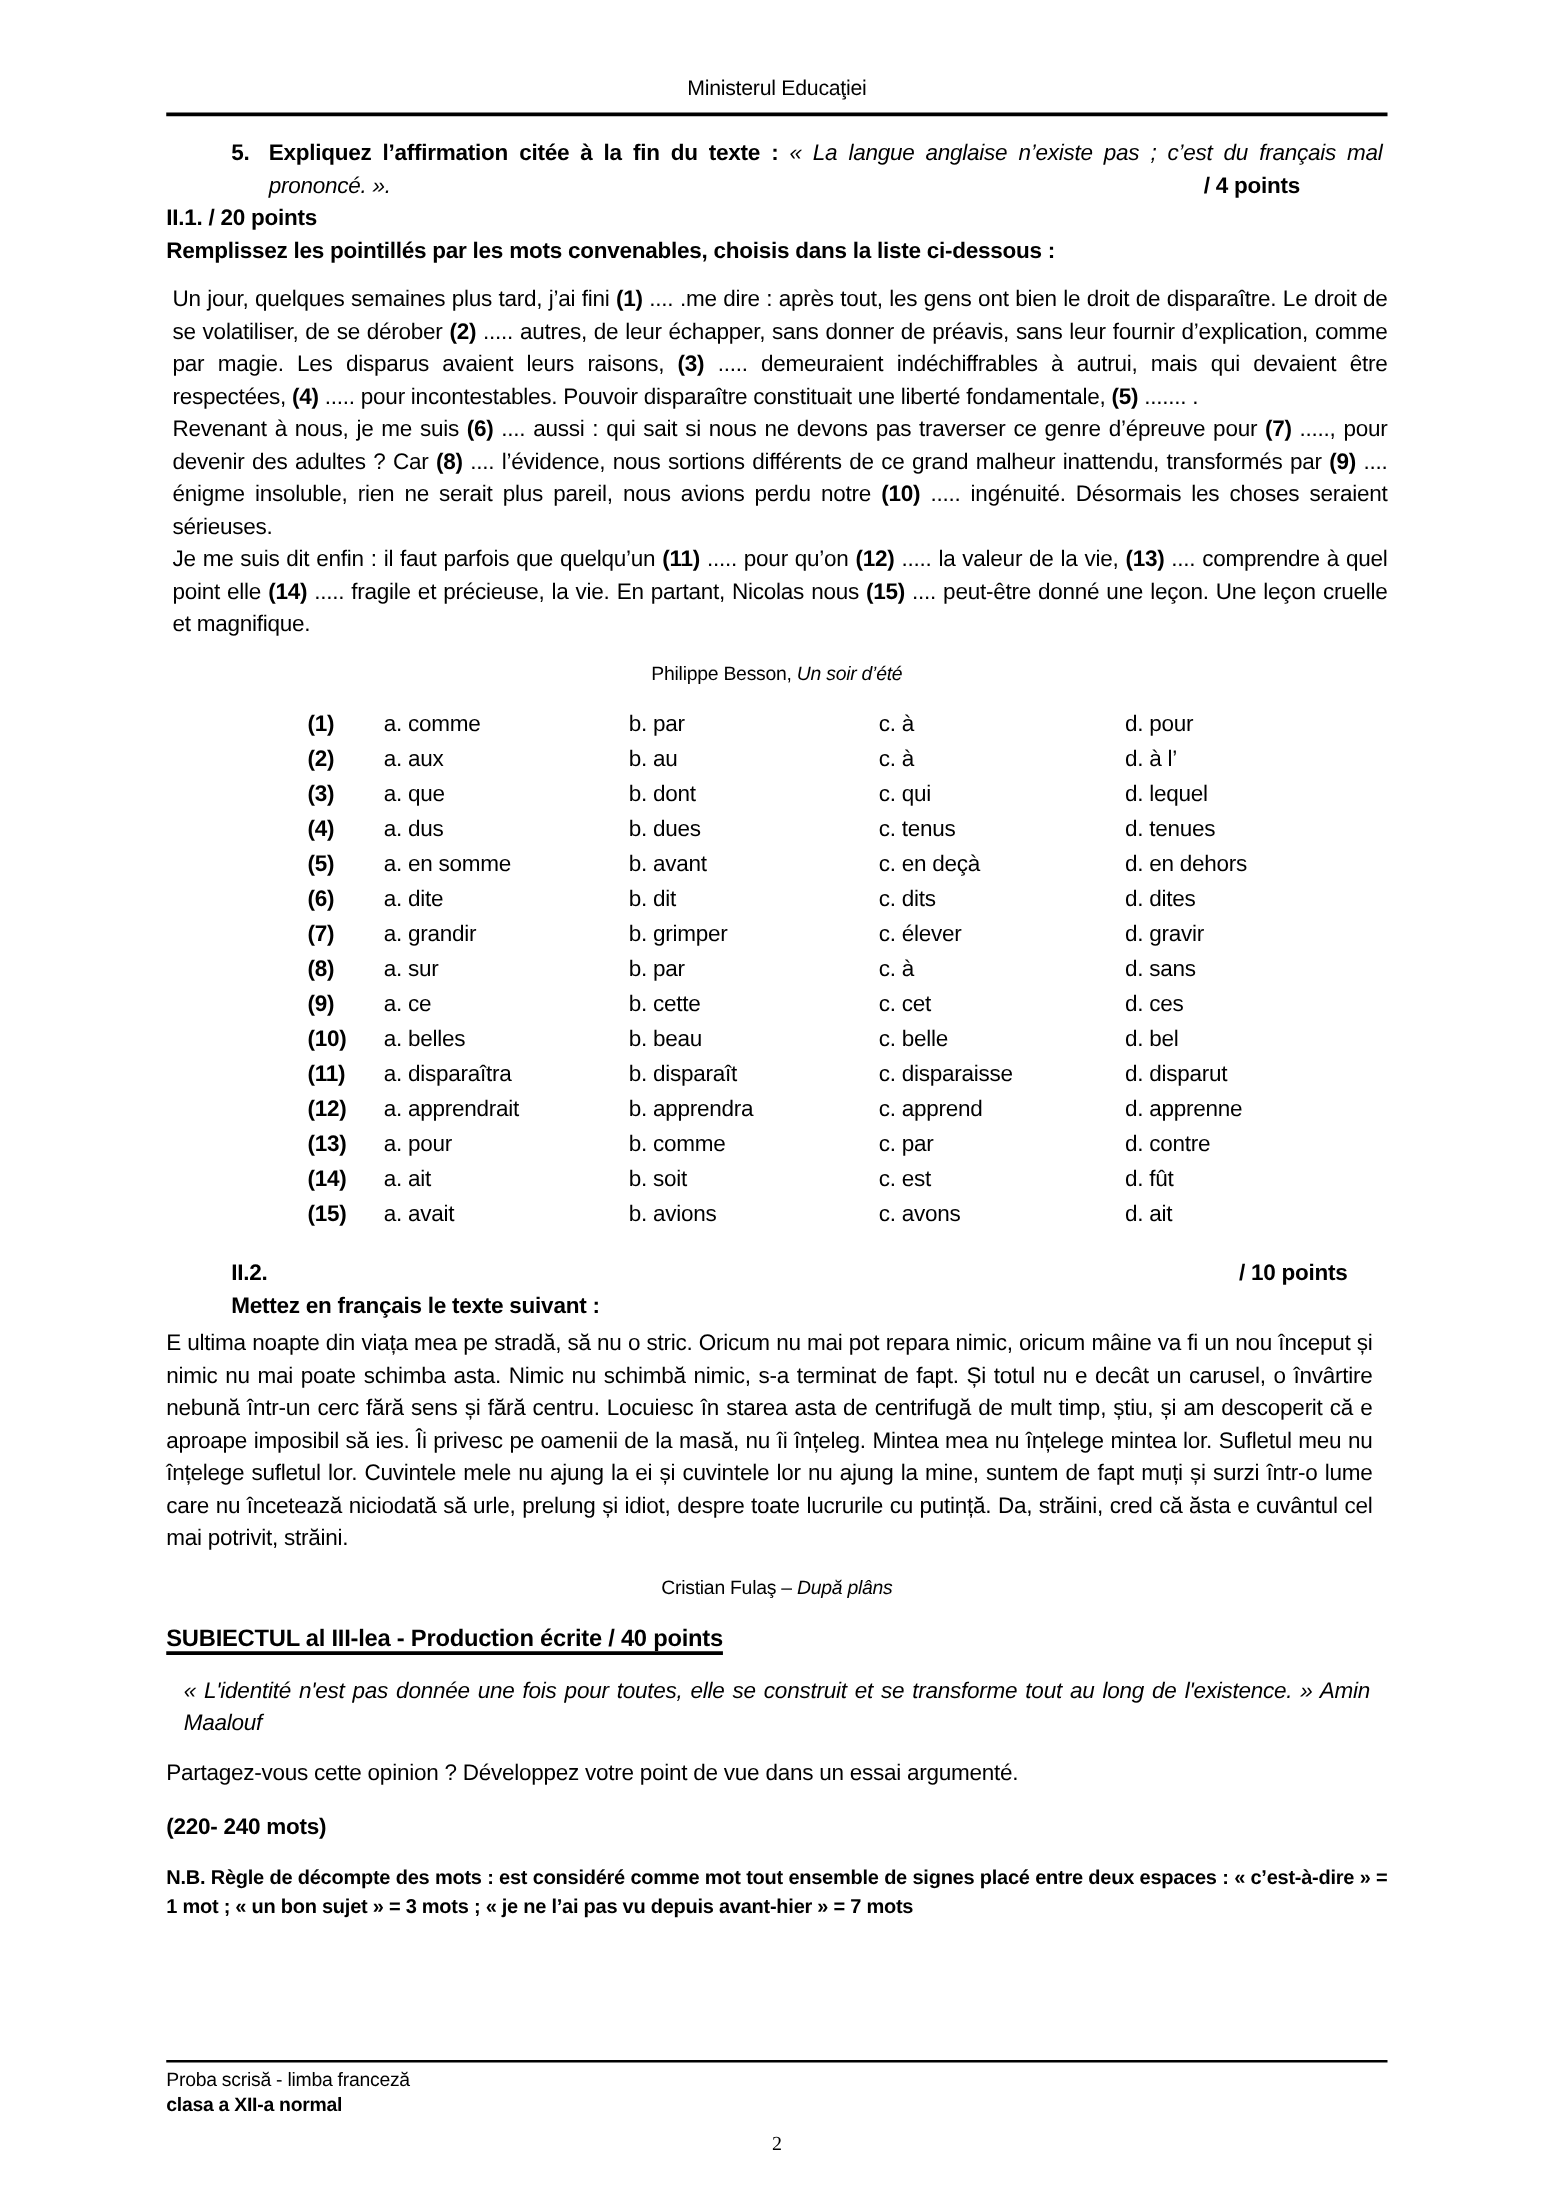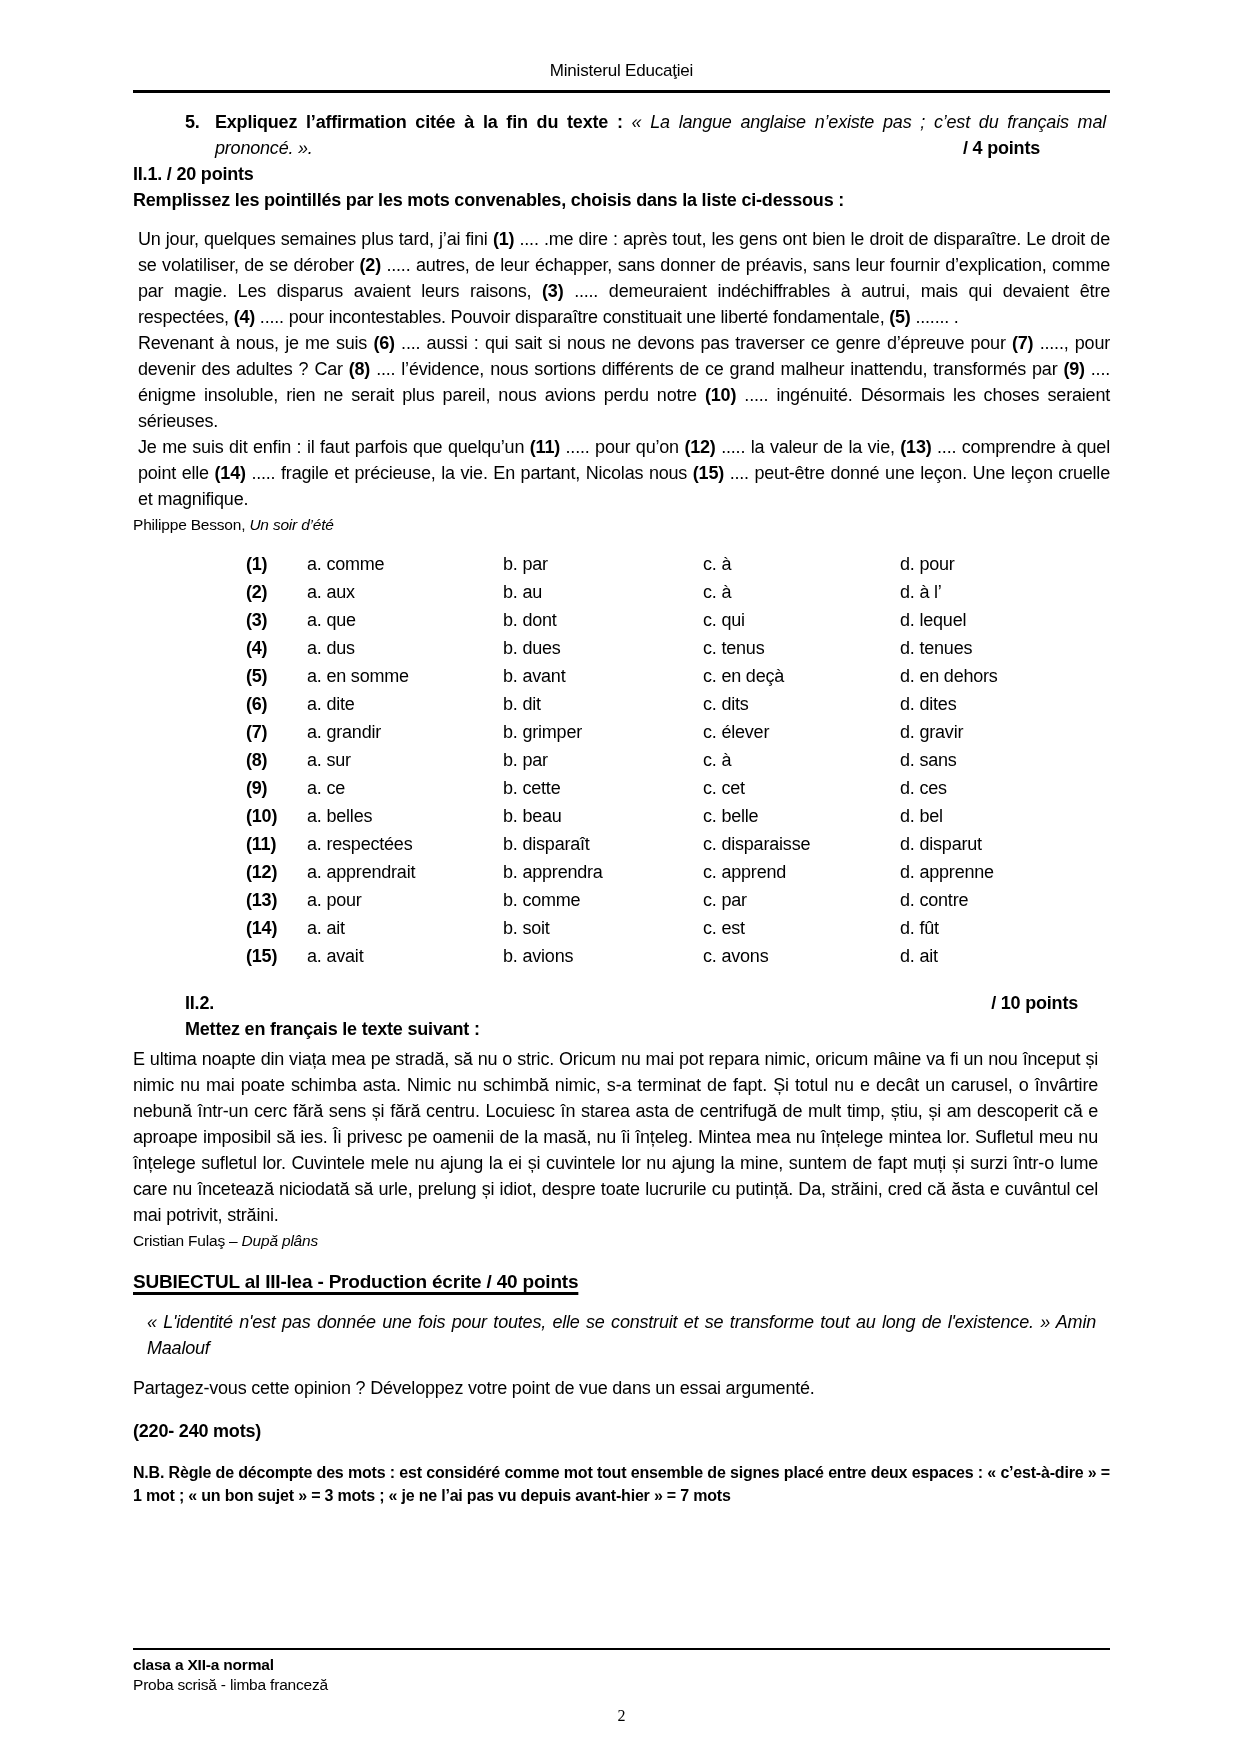--- a/index.html
+++ b/index.html
@@ -28,21 +28,21 @@
   .q5 .qnum { position: absolute; left: 52px; top: 0; font-weight: bold; }
   .q5 .qpoints { position: absolute; right: 70px; bottom: 0; font-weight: bold; }
 
   .heading { margin-top: 18px; font-weight: bold; font-size: 19px; }
   .heading .underlined { text-decoration: underline; text-decoration-thickness: 2.5px; text-underline-offset: 4px; }
   .bold-line { font-weight: bold; }
 
   .passage { margin-top: 13px; padding-left: 5px; }
   .passage p { margin: 0; text-align: justify; }
 
-  .attribution { text-align: left; font-size: 15.5px; line-height: 20px; margin-top: 3px; }
+  .attribution { text-align: center; font-size: 15.5px; line-height: 20px; margin-top: 18px; }
 
   .options-table { margin-top: 15px; margin-left: 113px; }
   .opt-row { display: grid; grid-template-columns: 61px 196px 200px 197px auto; line-height: 28px; }
   .opt-num { font-weight: bold; }
 
   .ex2-head { display: flex; margin-top: 20px; padding-left: 52px; font-weight: bold; }
   .ex2-head .pts { margin-left: auto; margin-right: 32px; text-align: right; }
   .ex2-instruction { padding-left: 52px; font-weight: bold; }
 
   .ro-text { margin: 4px 12px 0 0; text-align: justify; }
@@ -164,21 +164,21 @@
         <div class="opt-row">
           <span class="opt-num">(10)</span>
           <span class="opt-cell">a. belles</span>
           <span class="opt-cell">b. beau</span>
           <span class="opt-cell">c. belle</span>
           <span class="opt-cell">d. bel</span>
         </div>
 
         <div class="opt-row">
           <span class="opt-num">(11)</span>
-          <span class="opt-cell">a. respectées</span>
+          <span class="opt-cell">a. disparaîtra</span>
           <span class="opt-cell">b. disparaît</span>
           <span class="opt-cell">c. disparaisse</span>
           <span class="opt-cell">d. disparut</span>
         </div>
 
         <div class="opt-row">
           <span class="opt-num">(12)</span>
           <span class="opt-cell">a. apprendrait</span>
           <span class="opt-cell">b. apprendra</span>
           <span class="opt-cell">c. apprend</span>
@@ -224,18 +224,18 @@
     <p class="quote">« L'identité n'est pas donnée une fois pour toutes, elle se construit et se transforme tout au long de l'existence. » Amin Maalouf</p>
     <p class="task">Partagez-vous cette opinion ? Développez votre point de vue dans un essai argumenté.</p>
     <div class="word-limit">(220- 240 mots)</div>
 
     <div class="nb-note">N.B. Règle de décompte des mots : est considéré comme mot tout ensemble de signes placé entre deux espaces : « c’est-à-dire » = 1 mot ; « un bon sujet » = 3 mots ; « je ne l’ai pas vu depuis avant-hier » = 7 mots</div>
 
   </main>
 
   <footer class="page-footer">
     <hr class="footer-rule">
+    <div class="footer-line">Proba scrisă - limba franceză</div>
     <div class="footer-line bold">clasa a XII-a normal</div>
-    <div class="footer-line">Proba scrisă - limba franceză</div>
     <div class="page-number">2</div>
   </footer>
 
 </div>
 
 </body></html>

